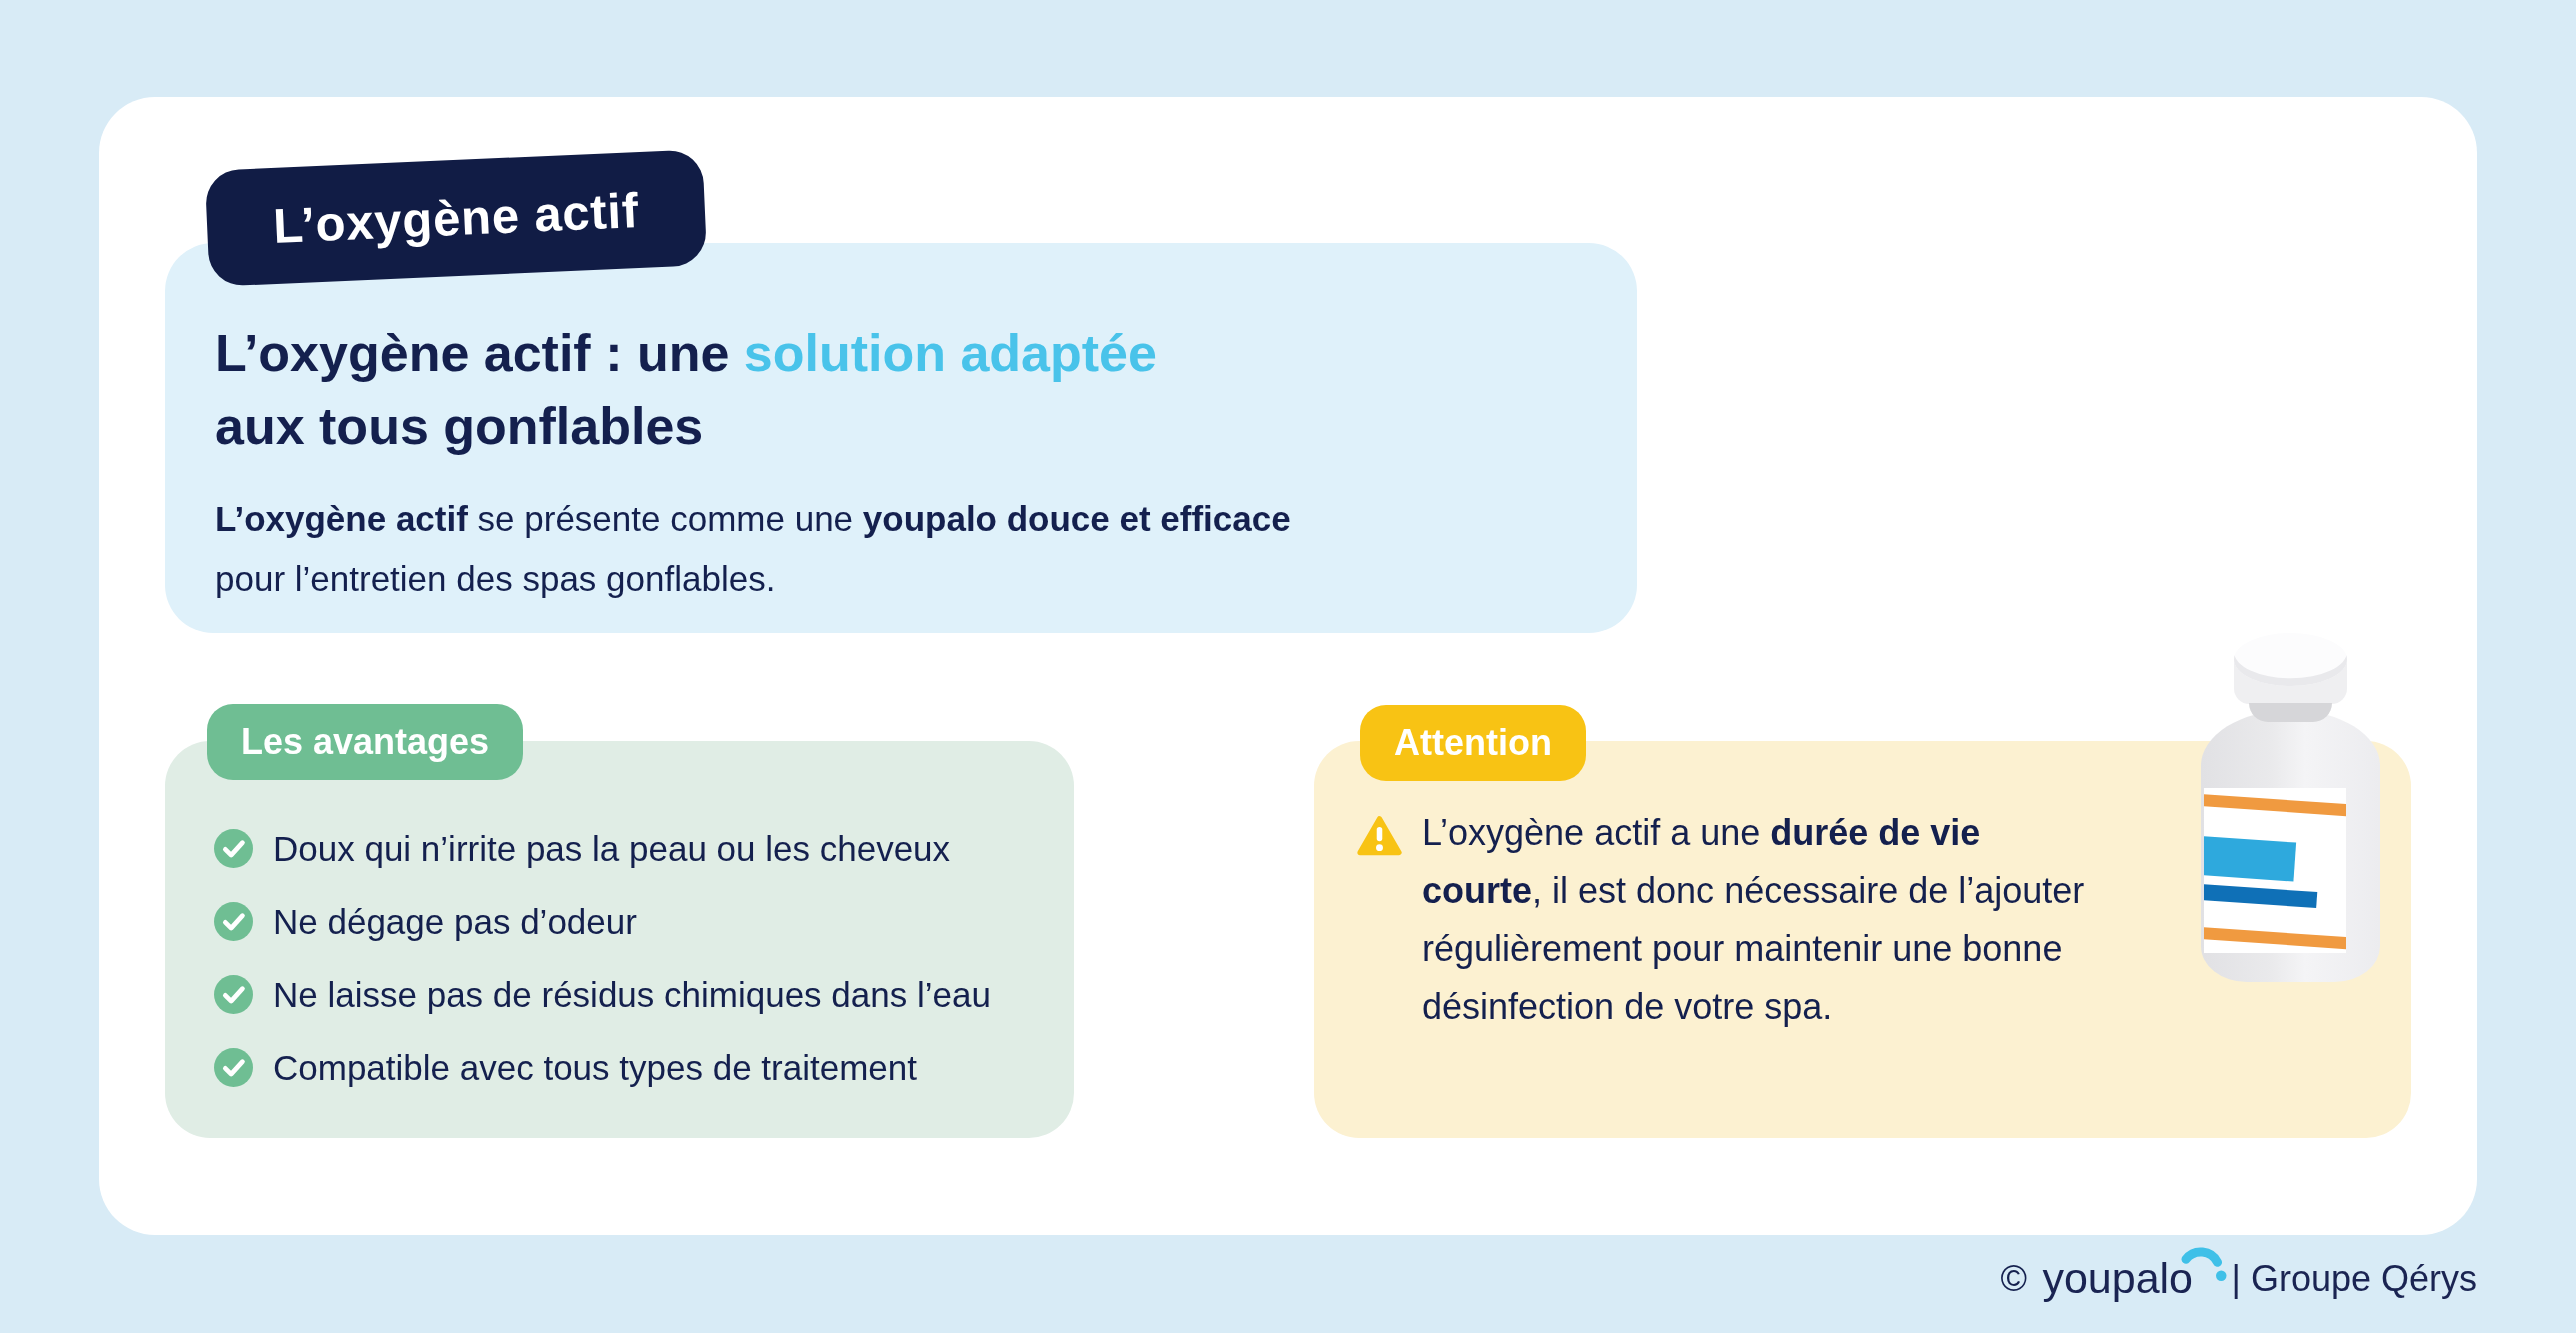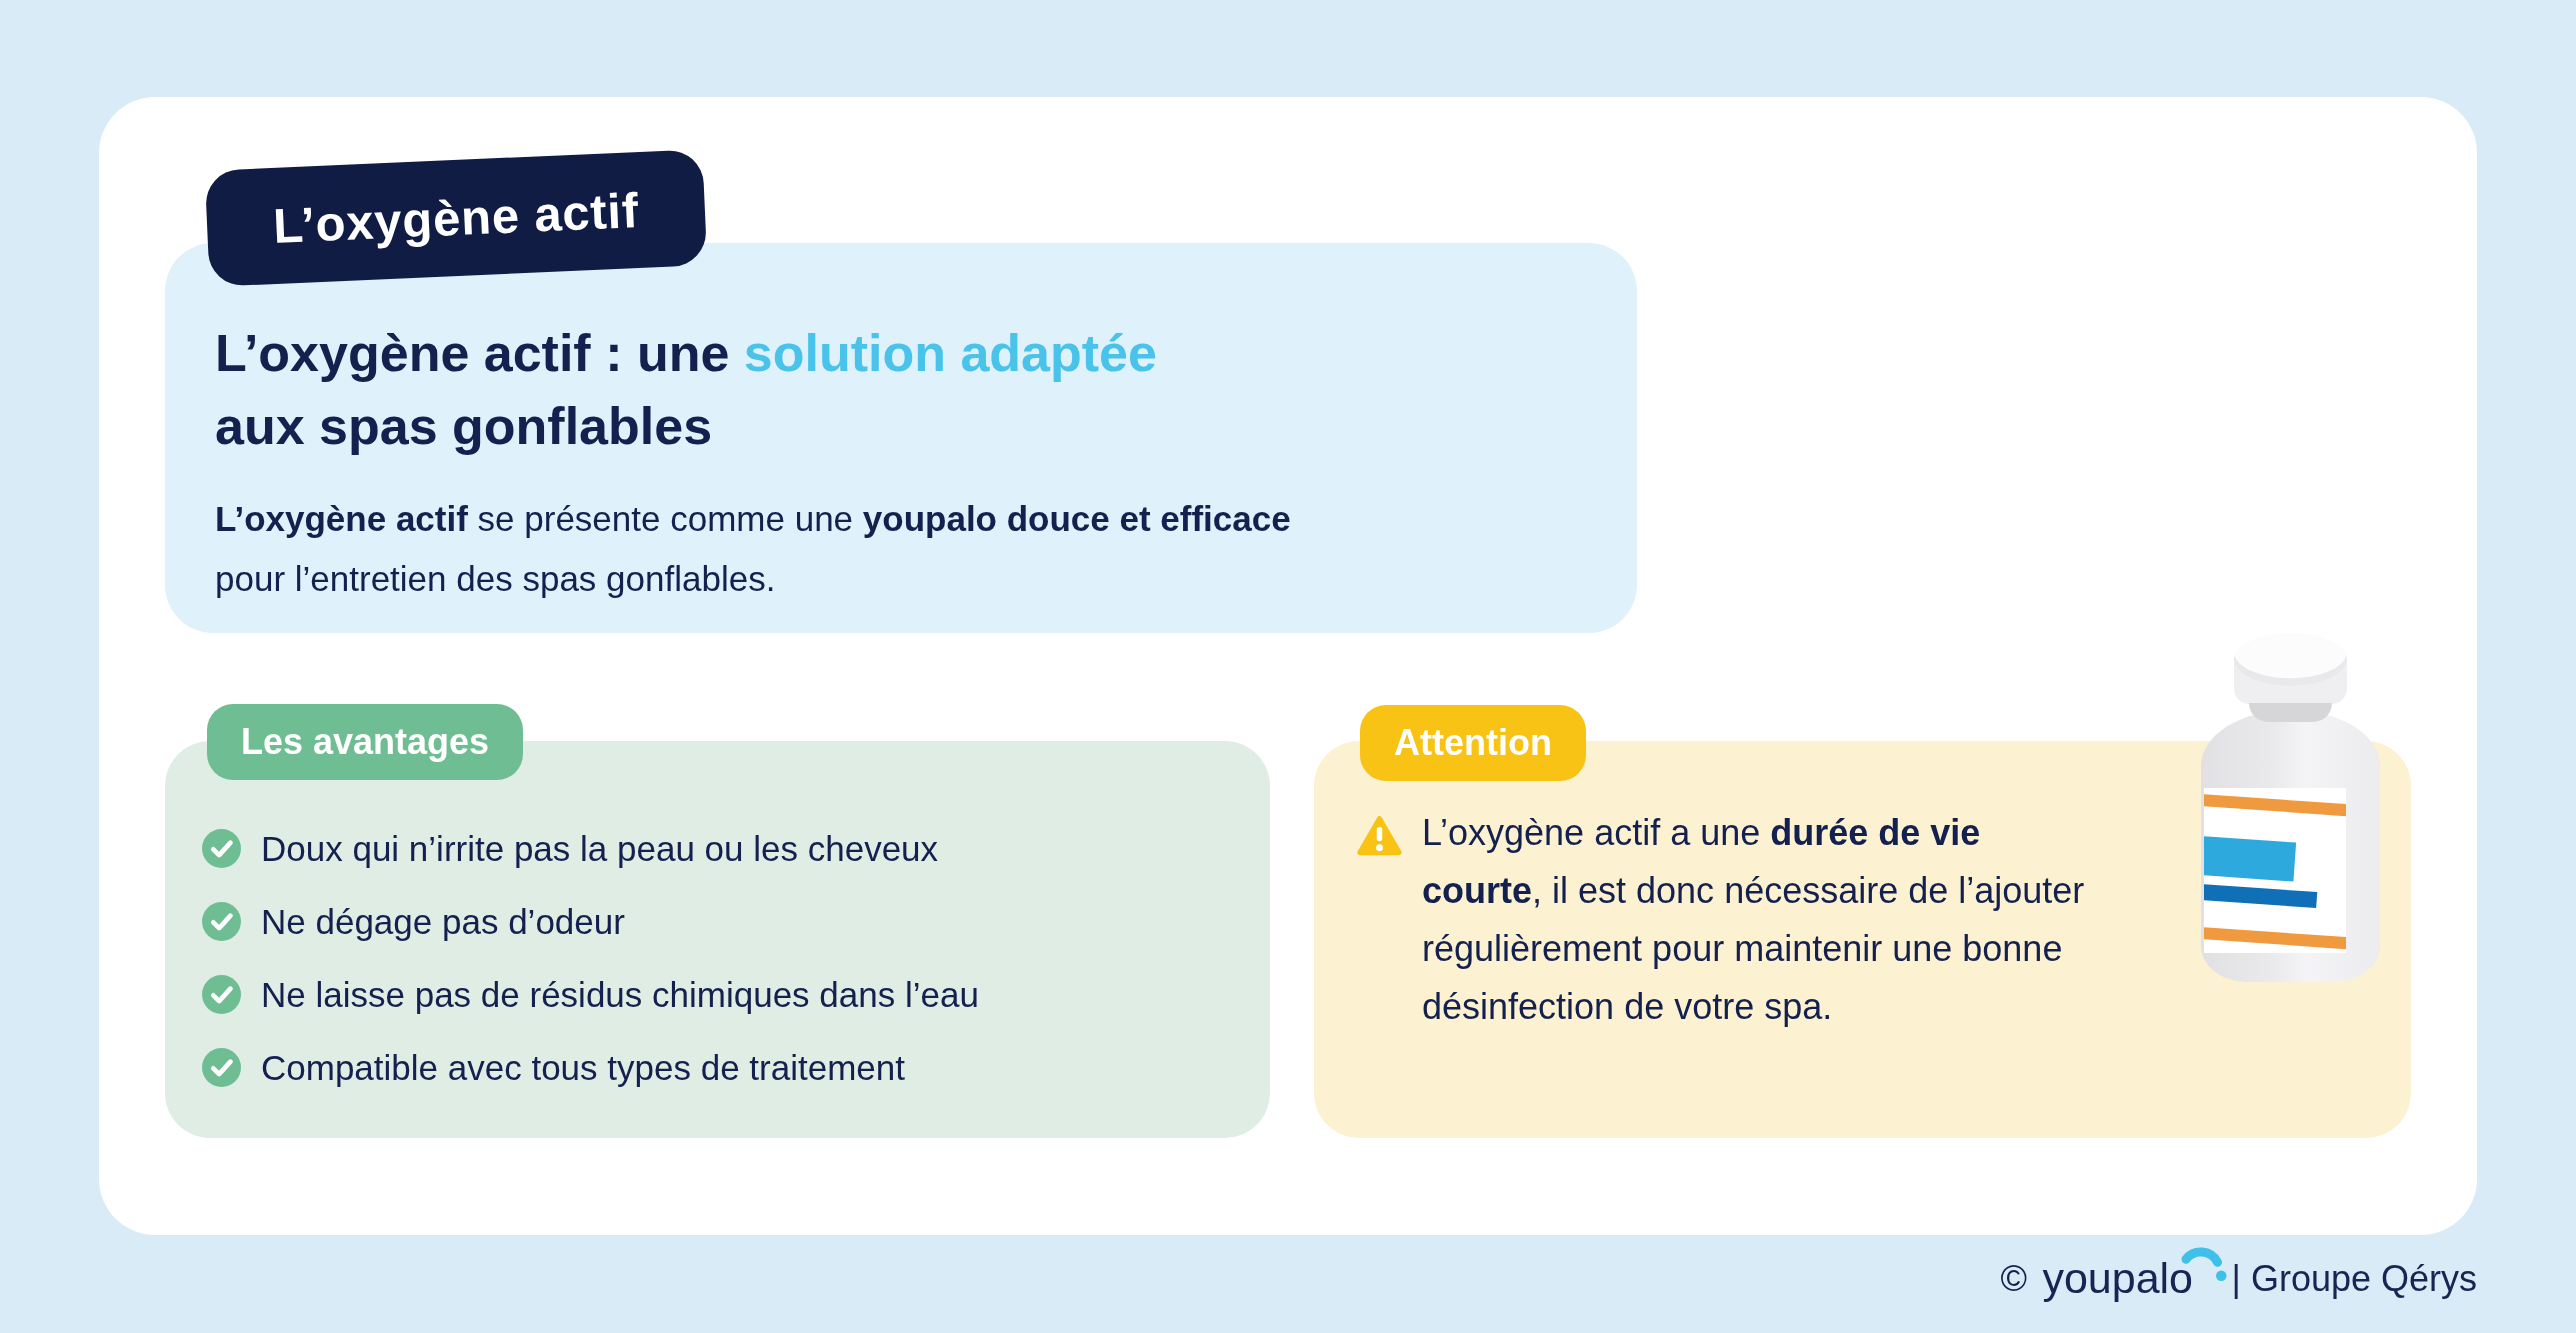--- a/index.html
+++ b/index.html
@@ -45,23 +45,23 @@
     position:absolute; height:76px; padding:0 34px;
     display:flex; align-items:center; justify-content:flex-end;
     border-radius:26px; z-index:5;
   }
   .section-badge span{ color:#FFFFFF; font-size:36px; font-weight:700; }
   .adv-badge{ left:108px; top:607px; background:#6FBE93; }
   .att-badge{ left:1261px; top:608px; background:#F8C314; }
 
   
   .adv-panel{
-    position:absolute; left:66px; top:644px; width:1105px; height:397px;
+    position:absolute; left:66px; top:644px; width:909px; height:397px;
     background:#E0EDE5; border-radius:45px; z-index:1;
-    padding:88px 31px 0 37px;
+    padding:88px 31px 0 49px;
   }
   .adv-item{ display:flex; align-items:center; gap:20px; height:39px; margin-bottom:34px; }
   .check{ width:39px; height:39px; flex:0 0 39px; display:block; }
   .adv-text{ font-size:35px; color:#14204E; white-space:nowrap; }
 
   
   .att-panel{
     position:absolute; left:1215px; top:644px; width:1097px; height:397px;
     background:#FCF1D1; border-radius:45px; z-index:1;
   }
@@ -116,21 +116,21 @@
 <div class="page">
   <div class="card">
 
     <div class="navy-badge">
       <span data-bind="header.badge">L’oxygène actif</span>
     </div>
 
     <section class="intro-panel">
       <h1 class="title">
         <div class="title-line"><span class="t-navy" data-bind="header.title.line1_normal">L’oxygène actif : une </span><span class="t-cyan" data-bind="header.title.line1_highlight">solution adaptée</span></div>
-        <div class="title-line"><span class="t-navy" data-bind="header.title.line2">aux spas gonflables</span></div>
+        <div class="title-line"><span class="t-navy" data-bind="header.title.line2">aux tous gonflables</span></div>
       </h1>
       <div class="desc">
         <div class="desc-line"><span class="b" data-bind="header.description.line1_bold1">L’oxygène actif</span><span data-bind="header.description.line1_normal"> se présente comme une </span><span class="b" data-bind="header.description.line1_bold2">youpalo douce et efficace</span></div>
         <div class="desc-line"><span data-bind="header.description.line2">pour l’entretien des spas gonflables.</span></div>
       </div>
     </section>
 
     <div class="section-badge adv-badge">
       <span data-bind="advantages.badge">Les avantages</span>
     </div>

